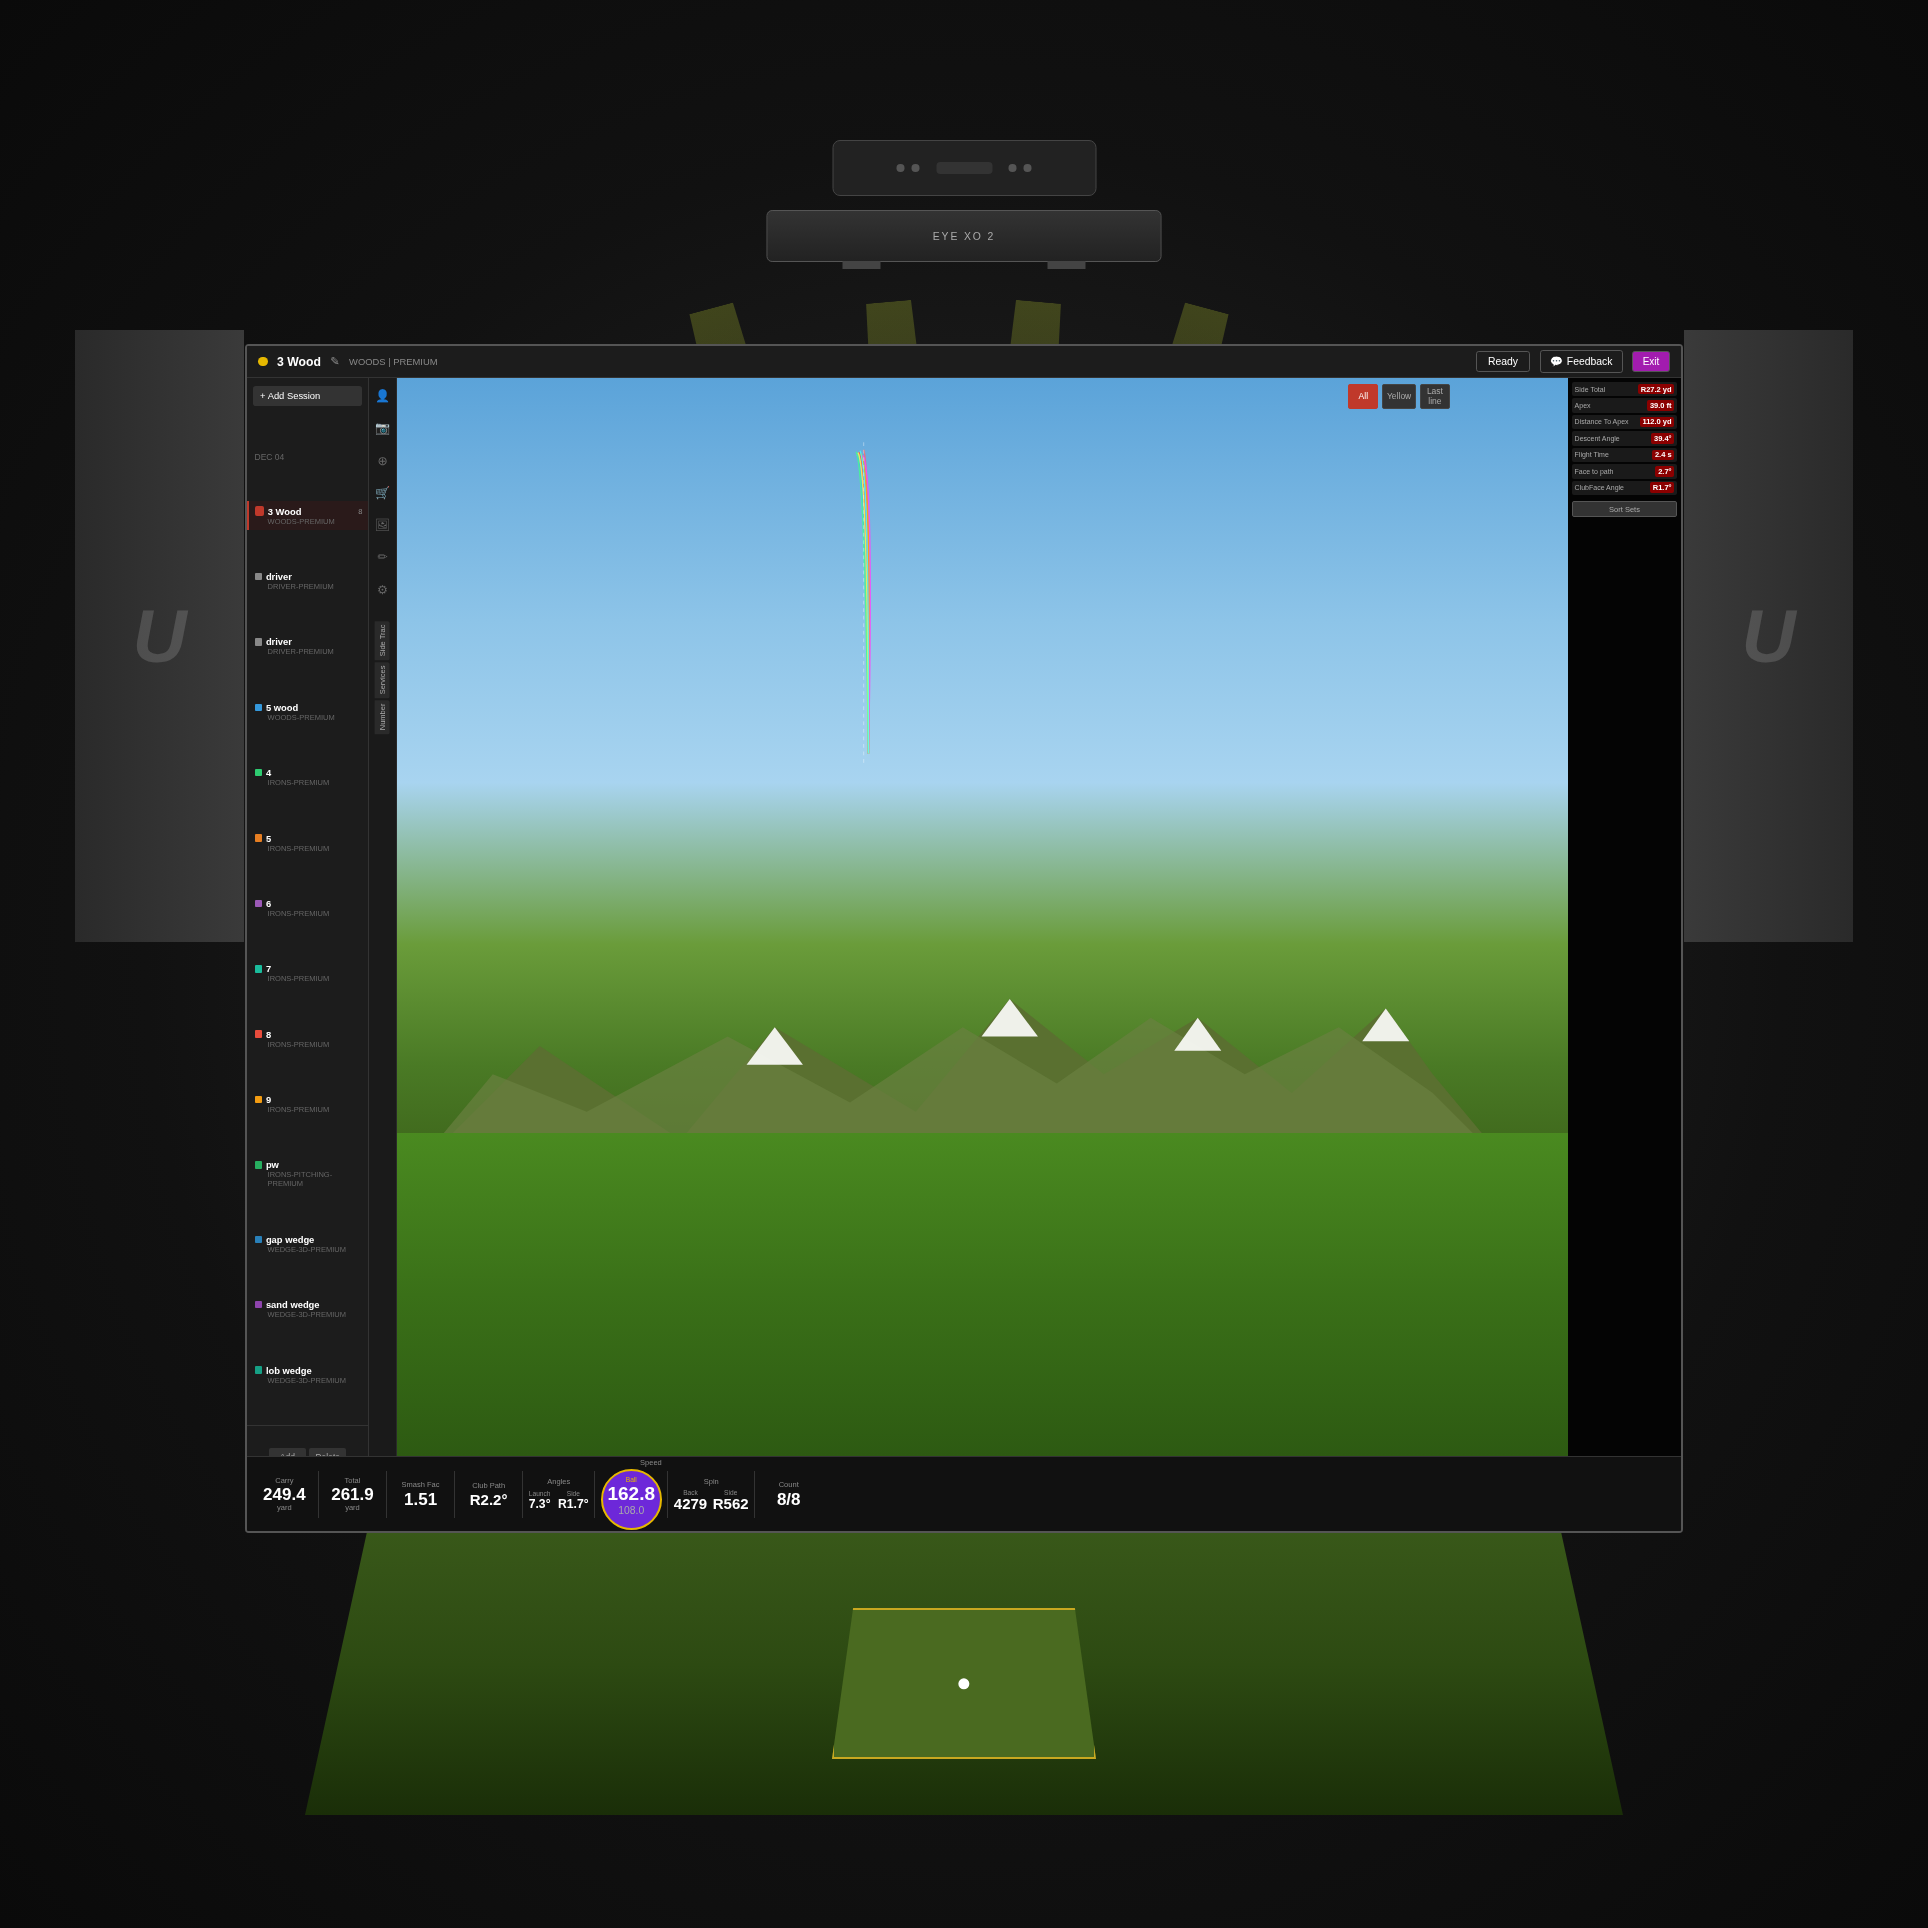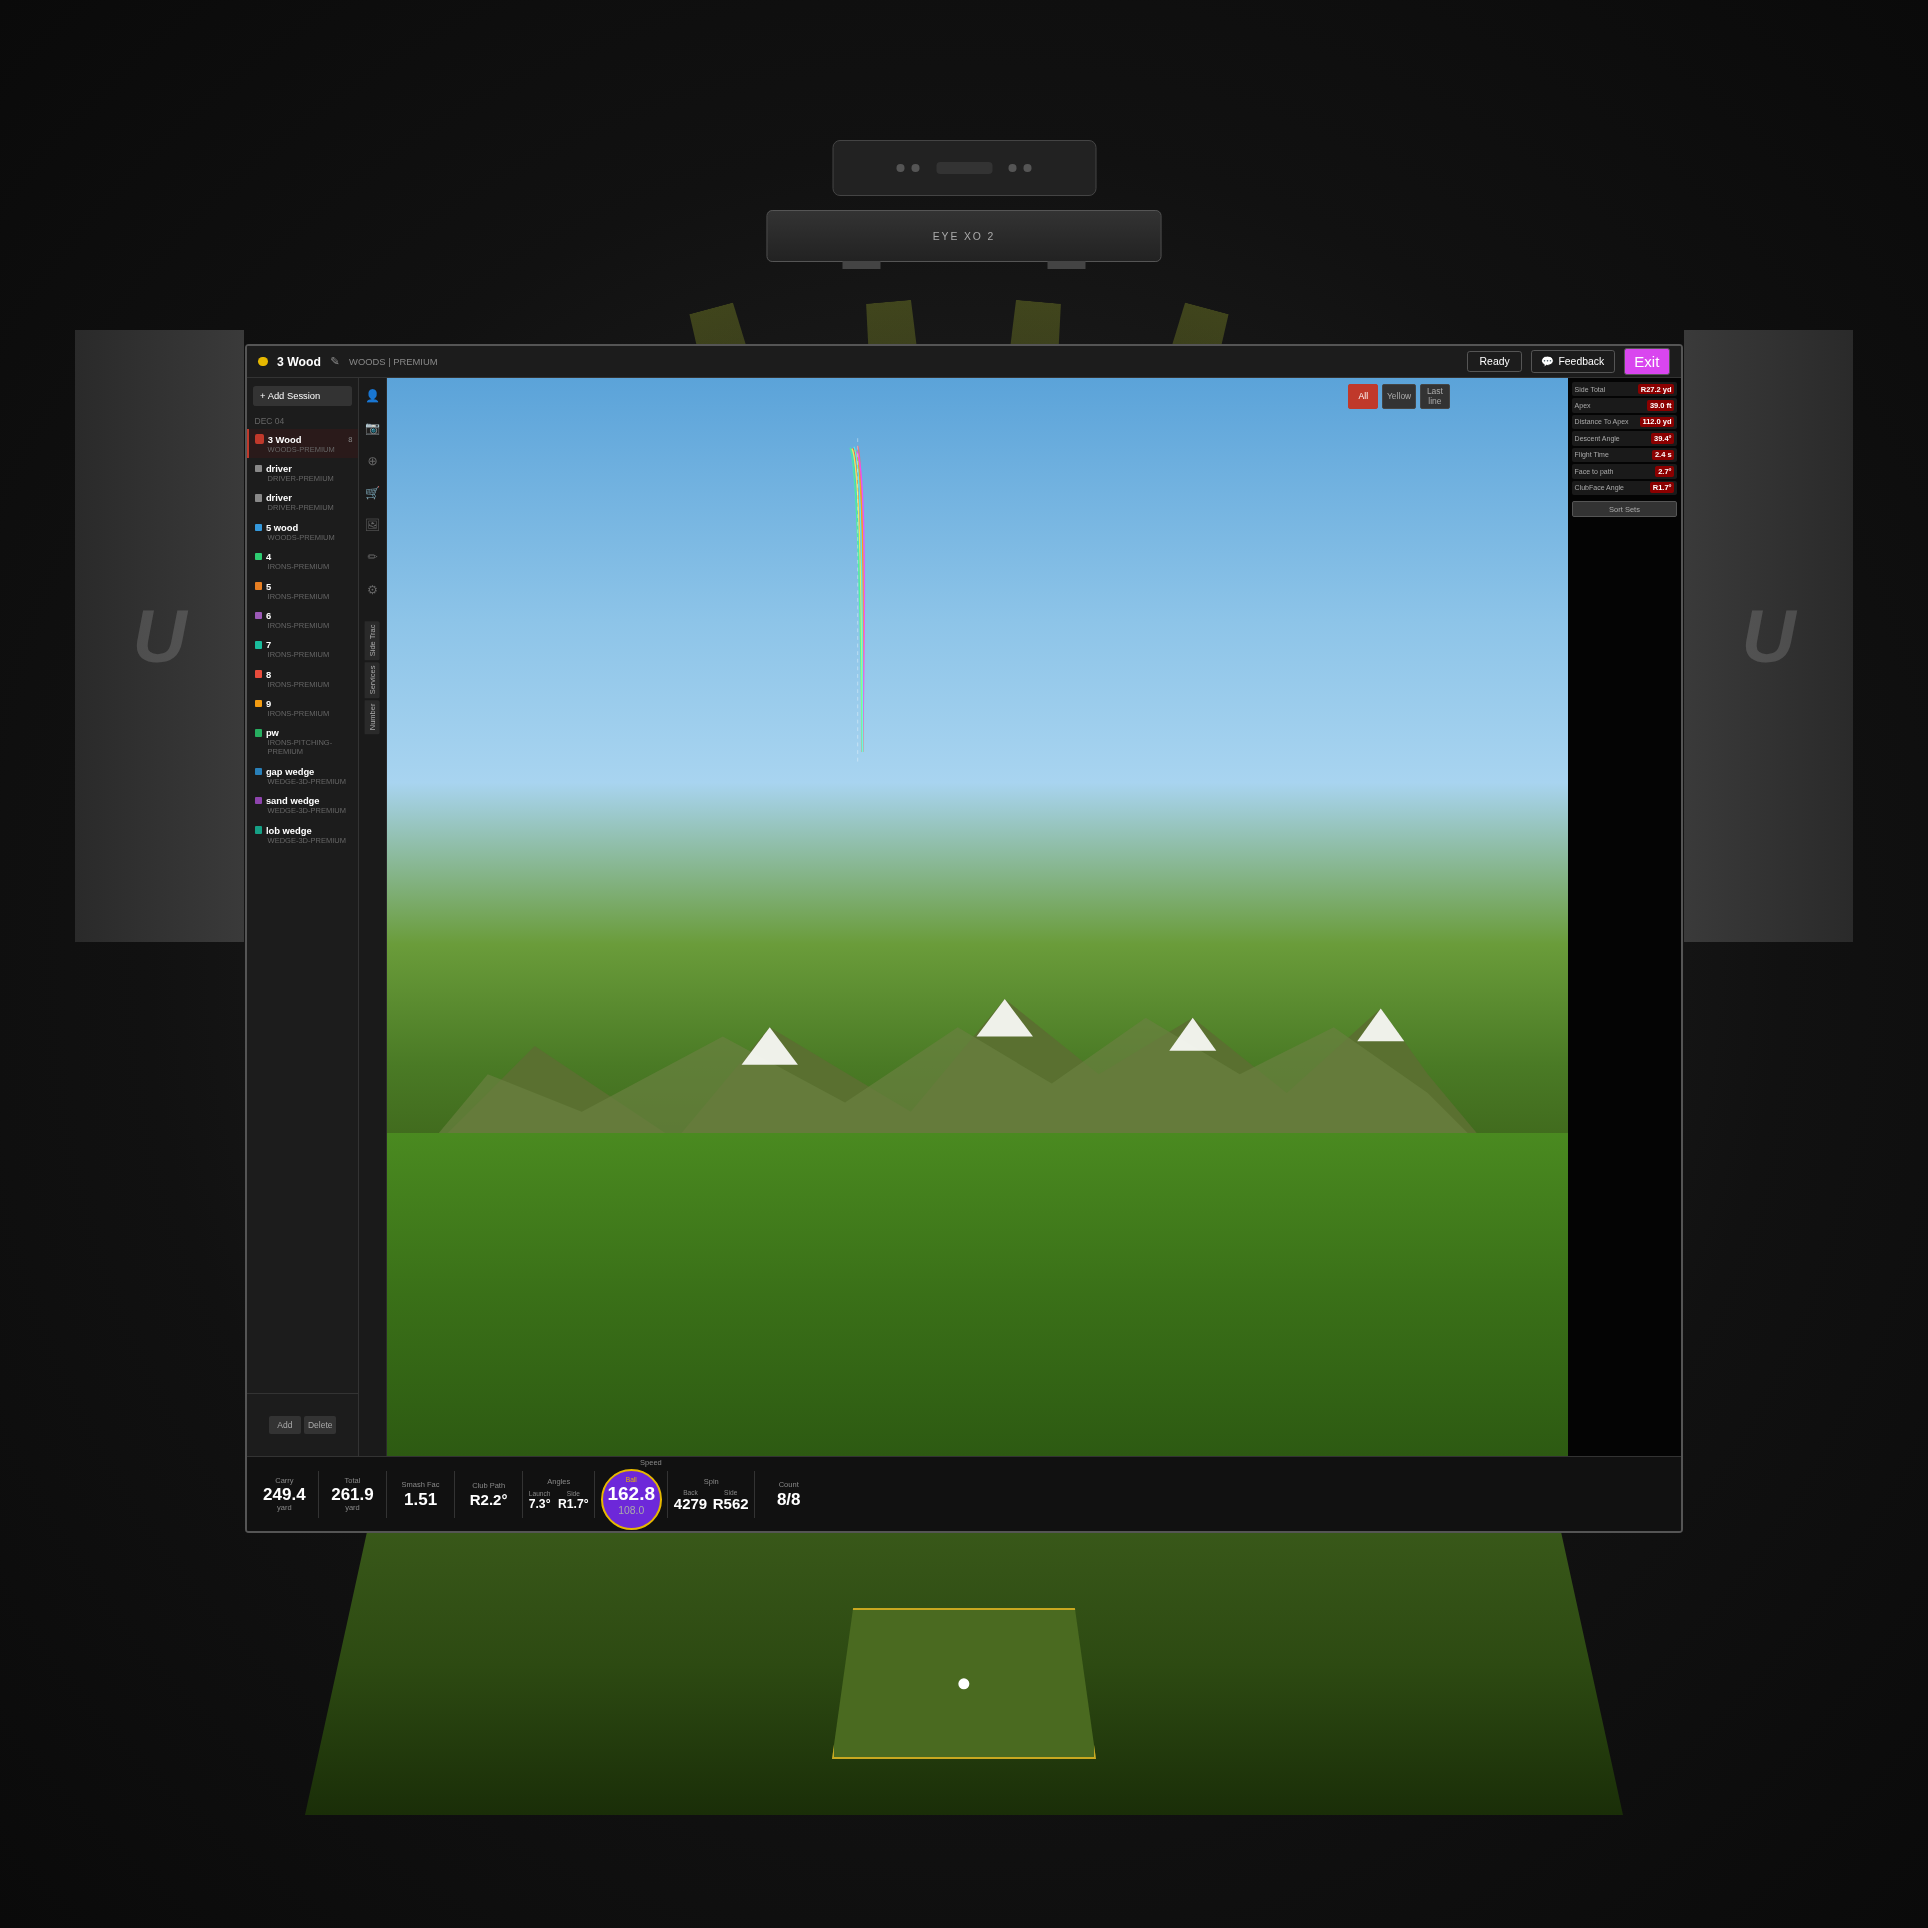--- a/index.html
+++ b/index.html
@@ -300,45 +300,46 @@
       padding: 3.8px 9.4px;
       font-size: 10.4px;
       border-radius: 2.8px;
       cursor: pointer;
       display: flex;
       align-items: center;
       gap: 3.8px;
     }
 
     .exit-btn {
-      background: #d946ef;
+      background: #a21caf;
       border: 0.9px solid #555;
       color: white;
       padding: 3.8px 9.4px;
-      font-size: 15px;
+      font-size: 10px;
       border-radius: 2.8px;
       cursor: pointer;
     }
 
     
     .content-area {
       flex: 1;
       display: flex;
       overflow: hidden;
     }
 
     
     .sidebar {
-      width: 112px;
+      width: 122px;
       background: #1c1c1c;
       border-right: 0.9px solid #333;
       display: flex;
       flex-direction: column;
       overflow-y: auto;
       flex-shrink: 0;
+      gap: 36px;
     }
 
     .sidebar::-webkit-scrollbar { width: 3.8px; }
     .sidebar::-webkit-scrollbar-track { background: #111; }
     .sidebar::-webkit-scrollbar-thumb { background: #444; }
 
     .add-session-btn {
       margin: 7.5px 5.6px;
       background: #333;
       border: none;

